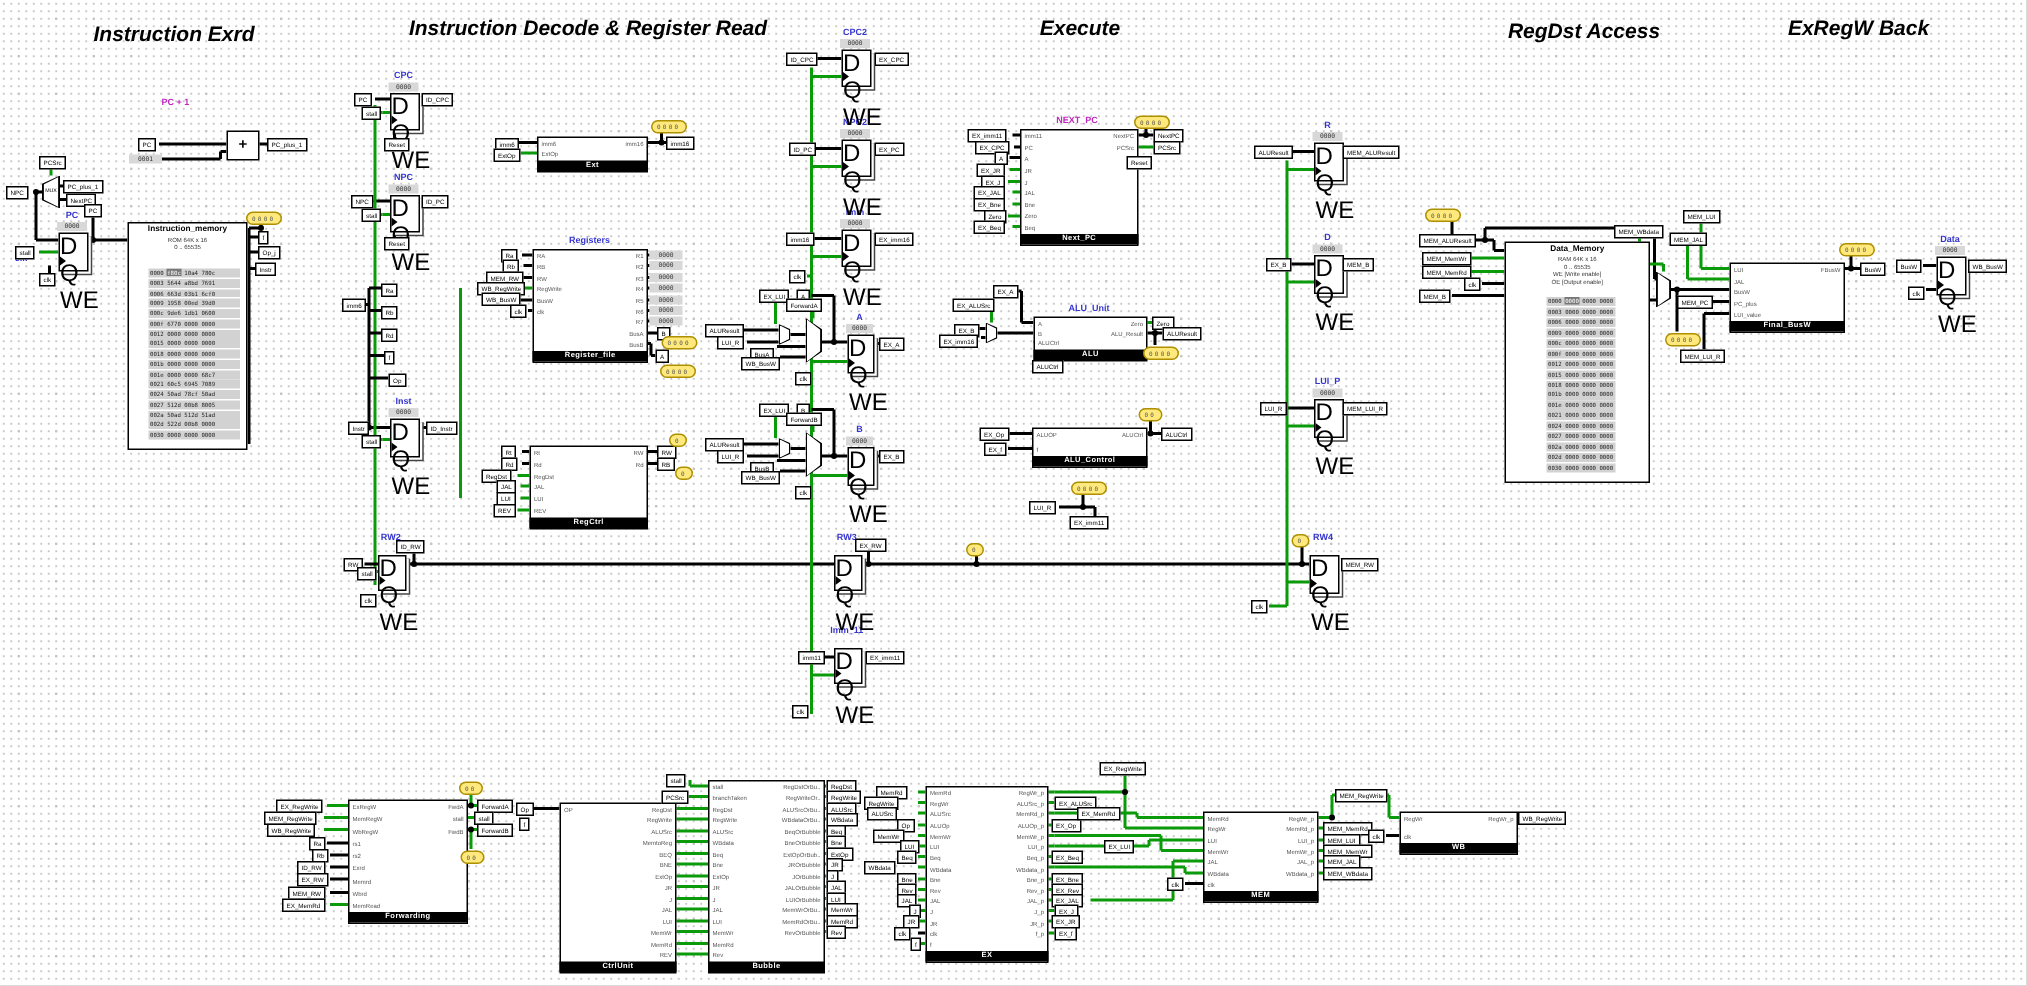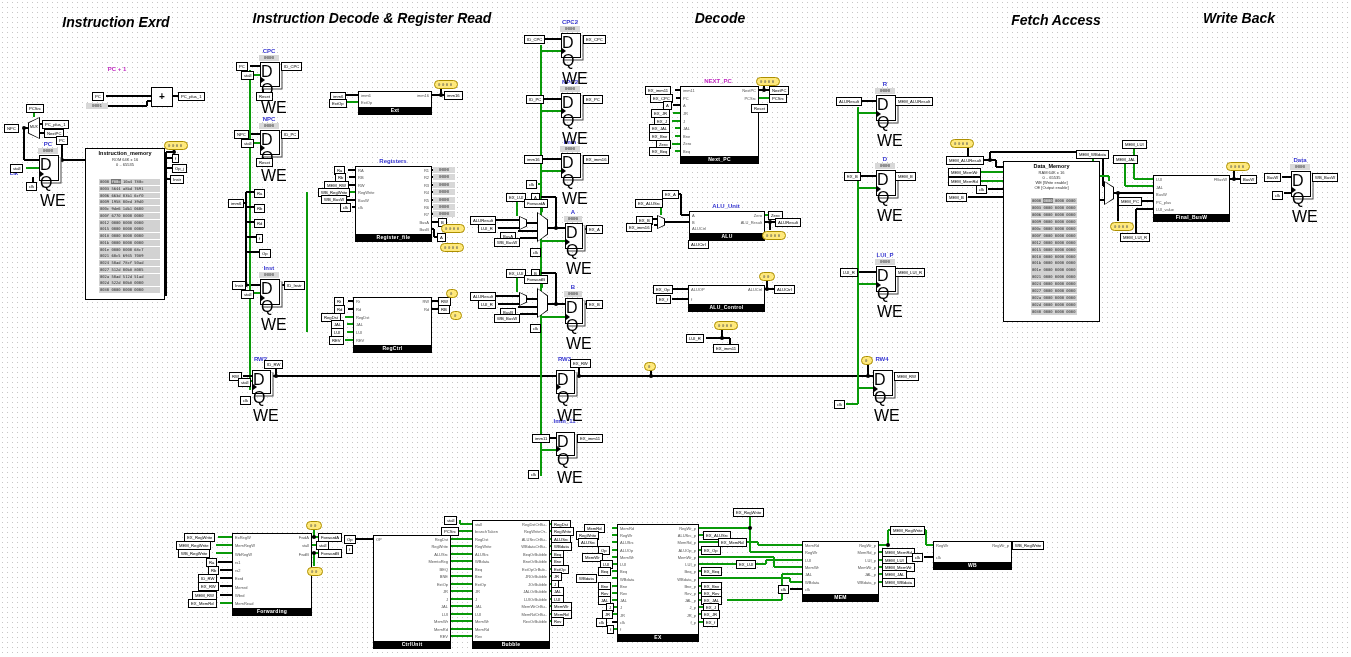--- a/index.html
+++ b/index.html
@@ -973,17 +973,17 @@
     <div class="chip" style="left: 433px; top: 189px; width: 20px; height: 6px;">0000</div>
     <div class="chip" style="left: 433px; top: 197px; width: 20px; height: 6px;">0000</div>
     <div class="chip" style="left: 433px; top: 204px; width: 20px; height: 6px;">0000</div>
     <div class="chip" style="left: 433px; top: 211px; width: 20px; height: 6px;">0000</div>
     <div class="lbl" style="color: rgb(192, 40, 192); left: 117px; top: 66px;">PC + 1</div>
     <div class="lbl" style="color: rgb(192, 40, 192); left: 718px; top: 78px;">NEXT_PC</div>
     <div class="lbl" style="color: rgb(53, 53, 208); left: 726px; top: 203px;">ALU_Unit</div>
     <div class="lbl" style="color: rgb(53, 53, 208); left: 393px; top: 158px;">Registers</div>
     <div class="lbl" style="color: rgb(53, 53, 208); left: 14px; top: 170px;">clk</div>
     <div class="stage" style="left: 116px; top: 14px;">Instruction Exrd</div>
-    <div class="stage" style="left: 372px; top: 10px;">Instruction Decode &amp; Register Read</div>
-    <div class="stage" style="left: 720px; top: 10px;">Decode</div>
-    <div class="stage" style="left: 1056px; top: 12px;">Fetch Access</div>
-    <div class="stage" style="left: 1239px; top: 10px;">Write Back</div>
+    <div class="stage" style="left: 392px; top: 10px;">Instruction Decode &amp; Register Read</div>
+    <div class="stage" style="left: 720px; top: 10px;">Execute</div>
+    <div class="stage" style="left: 1056px; top: 12px;">RegDst Access</div>
+    <div class="stage" style="left: 1239px; top: 10px;">ExRegW Back</div>
   </div>
 
 </body></html>

